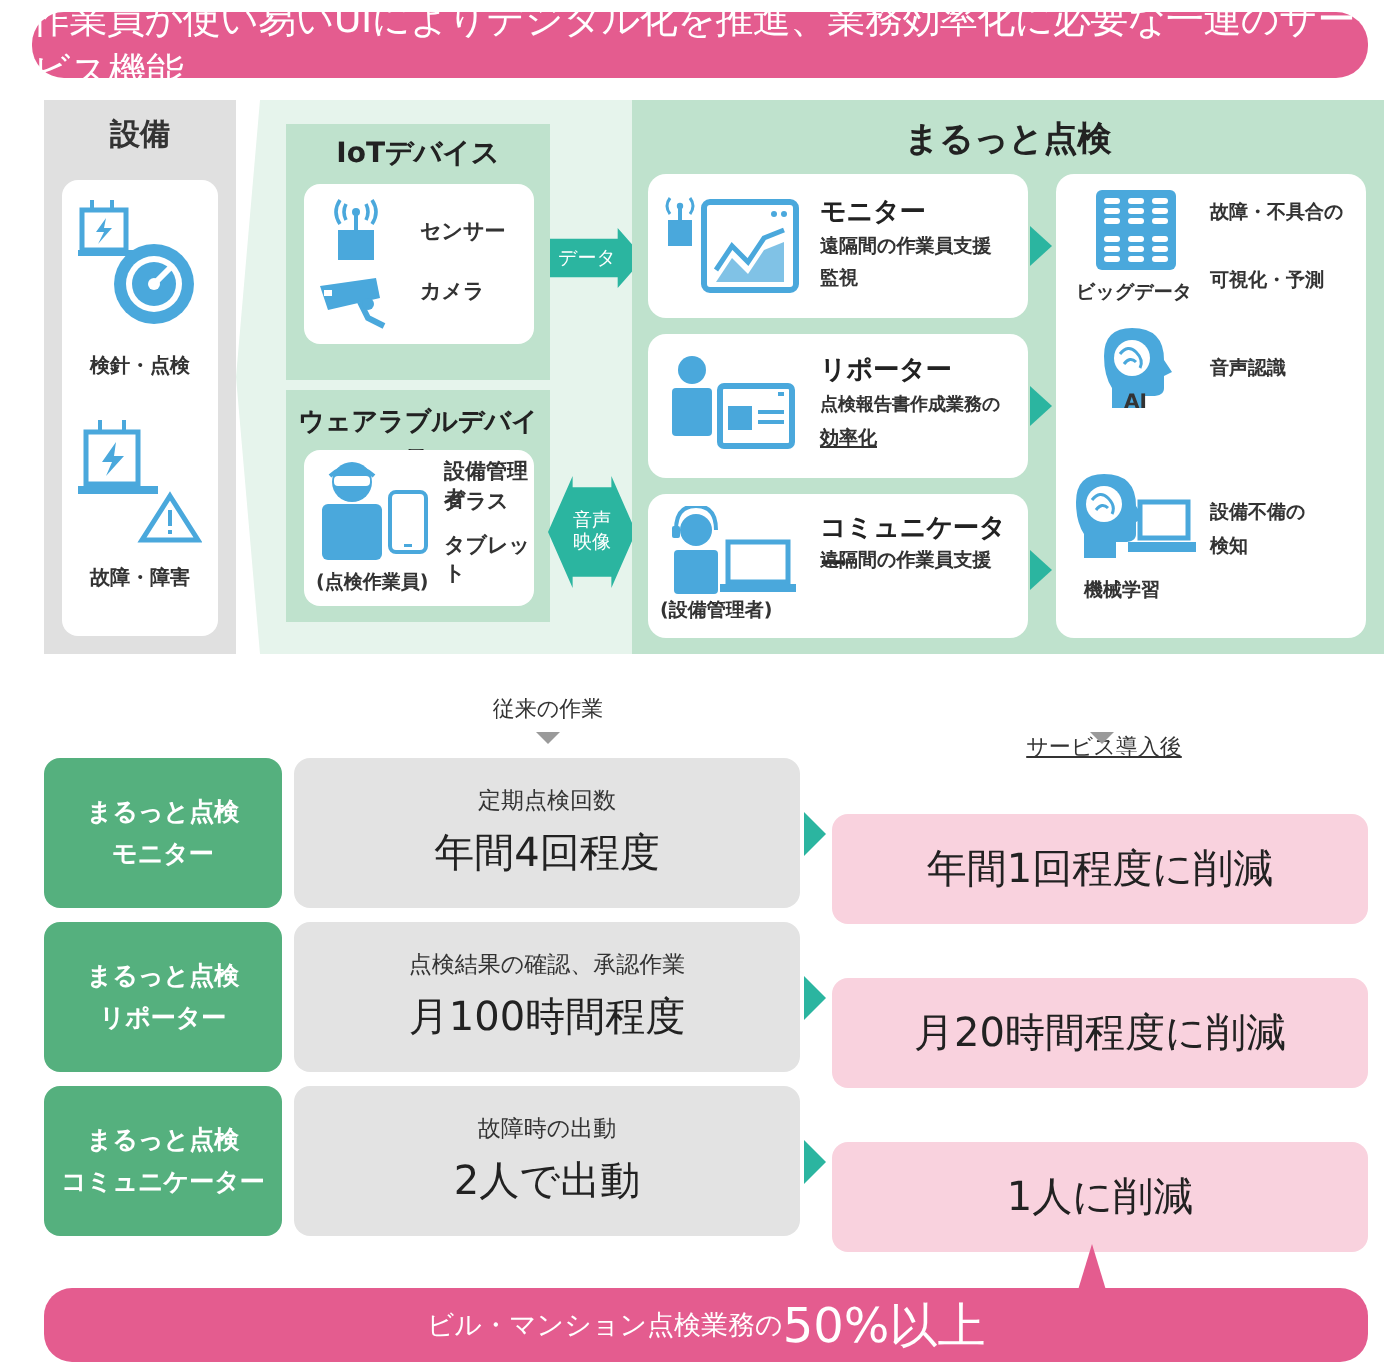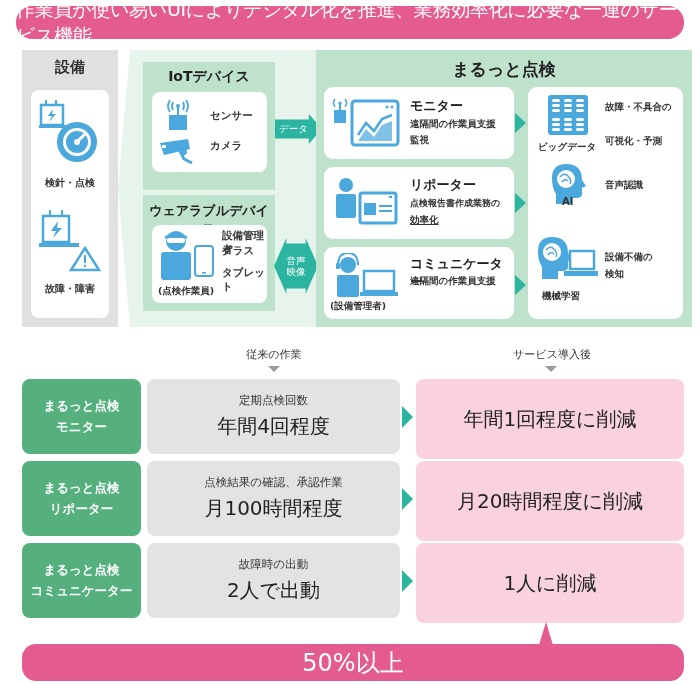--- a/index.html
+++ b/index.html
@@ -33,21 +33,21 @@
   .tech-label { position: absolute; font-size: 9.5px; font-weight: bold; color: #333; line-height: 1.75; }
 
   .col-head { font-size: 11px; color: #333; text-align: center; width: 140px; }
   .col-head-tri { width: 0; height: 0; border-left: 6px solid transparent; border-right: 6px solid transparent; border-top: 6px solid #9a9a9a; }
 
   .row-label { left: 22px; width: 119px; height: 75px; background: #55b07e; border-radius: 8px; color: #fff; font-size: 12.5px; font-weight: bold; display: flex; flex-direction: column; align-items: center; justify-content: center; line-height: 1.65; text-align: center; }
   .row-before { left: 147px; width: 253px; height: 75px; background: #e3e3e3; border-radius: 8px; display: flex; flex-direction: column; align-items: center; justify-content: center; }
   .row-before-sub { font-size: 11.5px; color: #333; margin-bottom: 5px; }
   .row-before-main { font-size: 20px; color: #222; }
   .row-arrow { left: 402px; width: 11px; height: 22px; background: #2bb5a0; clip-path: polygon(0 0, 100% 50%, 0 100%); }
-  .row-after { left: 416px; width: 268px; height: 80px; background: #f9d2de; border-radius: 8px; display: flex; align-items: center; justify-content: center; font-size: 20px; color: #222; }
+  .row-after { left: 416px; width: 268px; height: 55px; background: #f9d2de; border-radius: 8px; display: flex; align-items: center; justify-content: center; font-size: 20px; color: #222; margin-top: 28px; }
 
   .bottom-banner { left: 22px; top: 644px; width: 662px; height: 37px; background: #e45c8f; border-radius: 14px; color: #fff; display: flex; align-items: center; justify-content: center; font-size: 13.5px; white-space: nowrap; }
   .bottom-banner .big { font-size: 24px; }
   .bottom-pointer { left: 539px; top: 622px; width: 0; height: 0; border-left: 7px solid transparent; border-right: 7px solid transparent; border-bottom: 23px solid #e45c8f; }
 
   svg { display: block; }
 </style>
 </head>
 <body>
 
@@ -253,21 +253,21 @@
       </svg>
     </div>
     <div class="tech-label" style="left:14px;top:201px;">機械学習</div>
     <div class="tech-label" style="left:77px;top:162px;">設備不備の</div>
     <div class="tech-label" style="left:77px;top:179px;">検知</div>
   </div>
 </div>
 
 <div class="abs col-head" style="left:204px;top:347px;">従来の作業</div>
 <div class="abs col-head-tri" style="left:268px;top:366px;"></div>
-<div class="abs col-head" style="left:482px;top:347px;">サービス導入後</div>
+<div class="abs col-head" style="left:482px;top:366px;text-decoration:underline;">サービス導入後</div>
 <div class="abs col-head-tri" style="left:545px;top:366px;"></div>
 
 <div class="abs row-label" style="top:379px;">
   <span>まるっと点検</span>
   <span>モニター</span>
 </div>
 <div class="abs row-before" style="top:379px;">
   <div class="row-before-sub">定期点検回数</div>
   <div class="row-before-main">年間4回程度</div>
 </div>
@@ -291,14 +291,15 @@
 </div>
 <div class="abs row-before" style="top:543px;">
   <div class="row-before-sub">故障時の出動</div>
   <div class="row-before-main">2人で出動</div>
 </div>
 <div class="abs row-arrow" style="top:570px;"></div>
 <div class="abs row-after" style="top:543px;">1人に削減</div>
 
 <div class="abs bottom-pointer"></div>
 <div class="abs bottom-banner">
+  <span>ビル・マンション点検業務の</span>
   <span class="big">50%以上</span>
 </div>
 
 </body></html>

